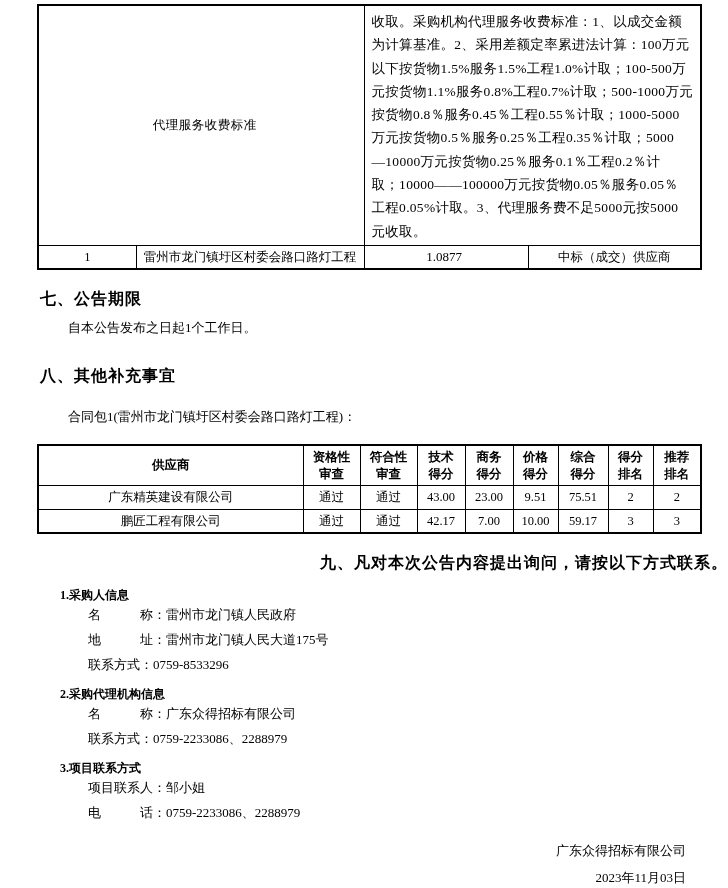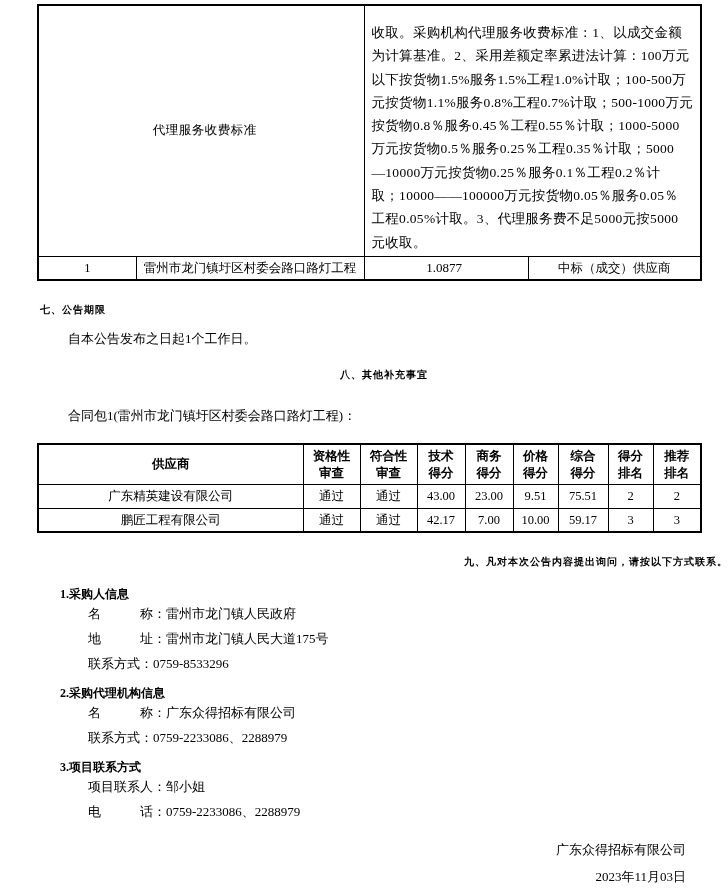--- a/index.html
+++ b/index.html
@@ -18,21 +18,21 @@
   .t1 { margin: 4px 0 0 37px; width: 663px; border: 2px solid #000; }
   .t1 td { border: 1px solid #000; vertical-align: middle; }
   .t1-label {
     text-align: center;
     font-size: 12.5px;
     letter-spacing: 0.5px;
     padding-left: 7px;
   }
   .t1-text {
     font-size: 13.5px;
-    padding: 15px 4px 2px 7px;
+    padding: 4px 4px 2px 7px;
     overflow: hidden;
     margin-top: 48px;
   }
   .t1-text div {
     line-height: 23.3px;
     white-space: nowrap;
     letter-spacing: 0.3px;
   }
   .t1 .row2 td {
     height: 24px;
@@ -41,27 +41,27 @@
   }
   .t1 .row2 td.num {
     text-align: center;
     padding-right: 4px;
     font-size: 13px;
   }
   
   .sec-heading {
     font-family: Liberation Serif, serif;
     font-weight: bold;
-    font-size: 10px;
+    font-size: 16px;
     line-height: 17px;
     margin-left: 40px;
     letter-spacing: 1px;
   }
   .h7 { margin-top: 20px; }
-  .h8 { margin-top: 20px; text-align: center; }
+  .h8 { margin-top: 32px; }
   .h9 { margin-top: 20px; text-align: right; }
   .body-line {
     font-size: 13px;
     line-height: 15px;
     margin-left: 68px;
   }
   .p7 { margin-top: 13px; }
   .p8 { margin-top: 25px; }
   
   .t2 { margin: 20px 0 0 37px; width: 663px; border: 2px solid #000; }

